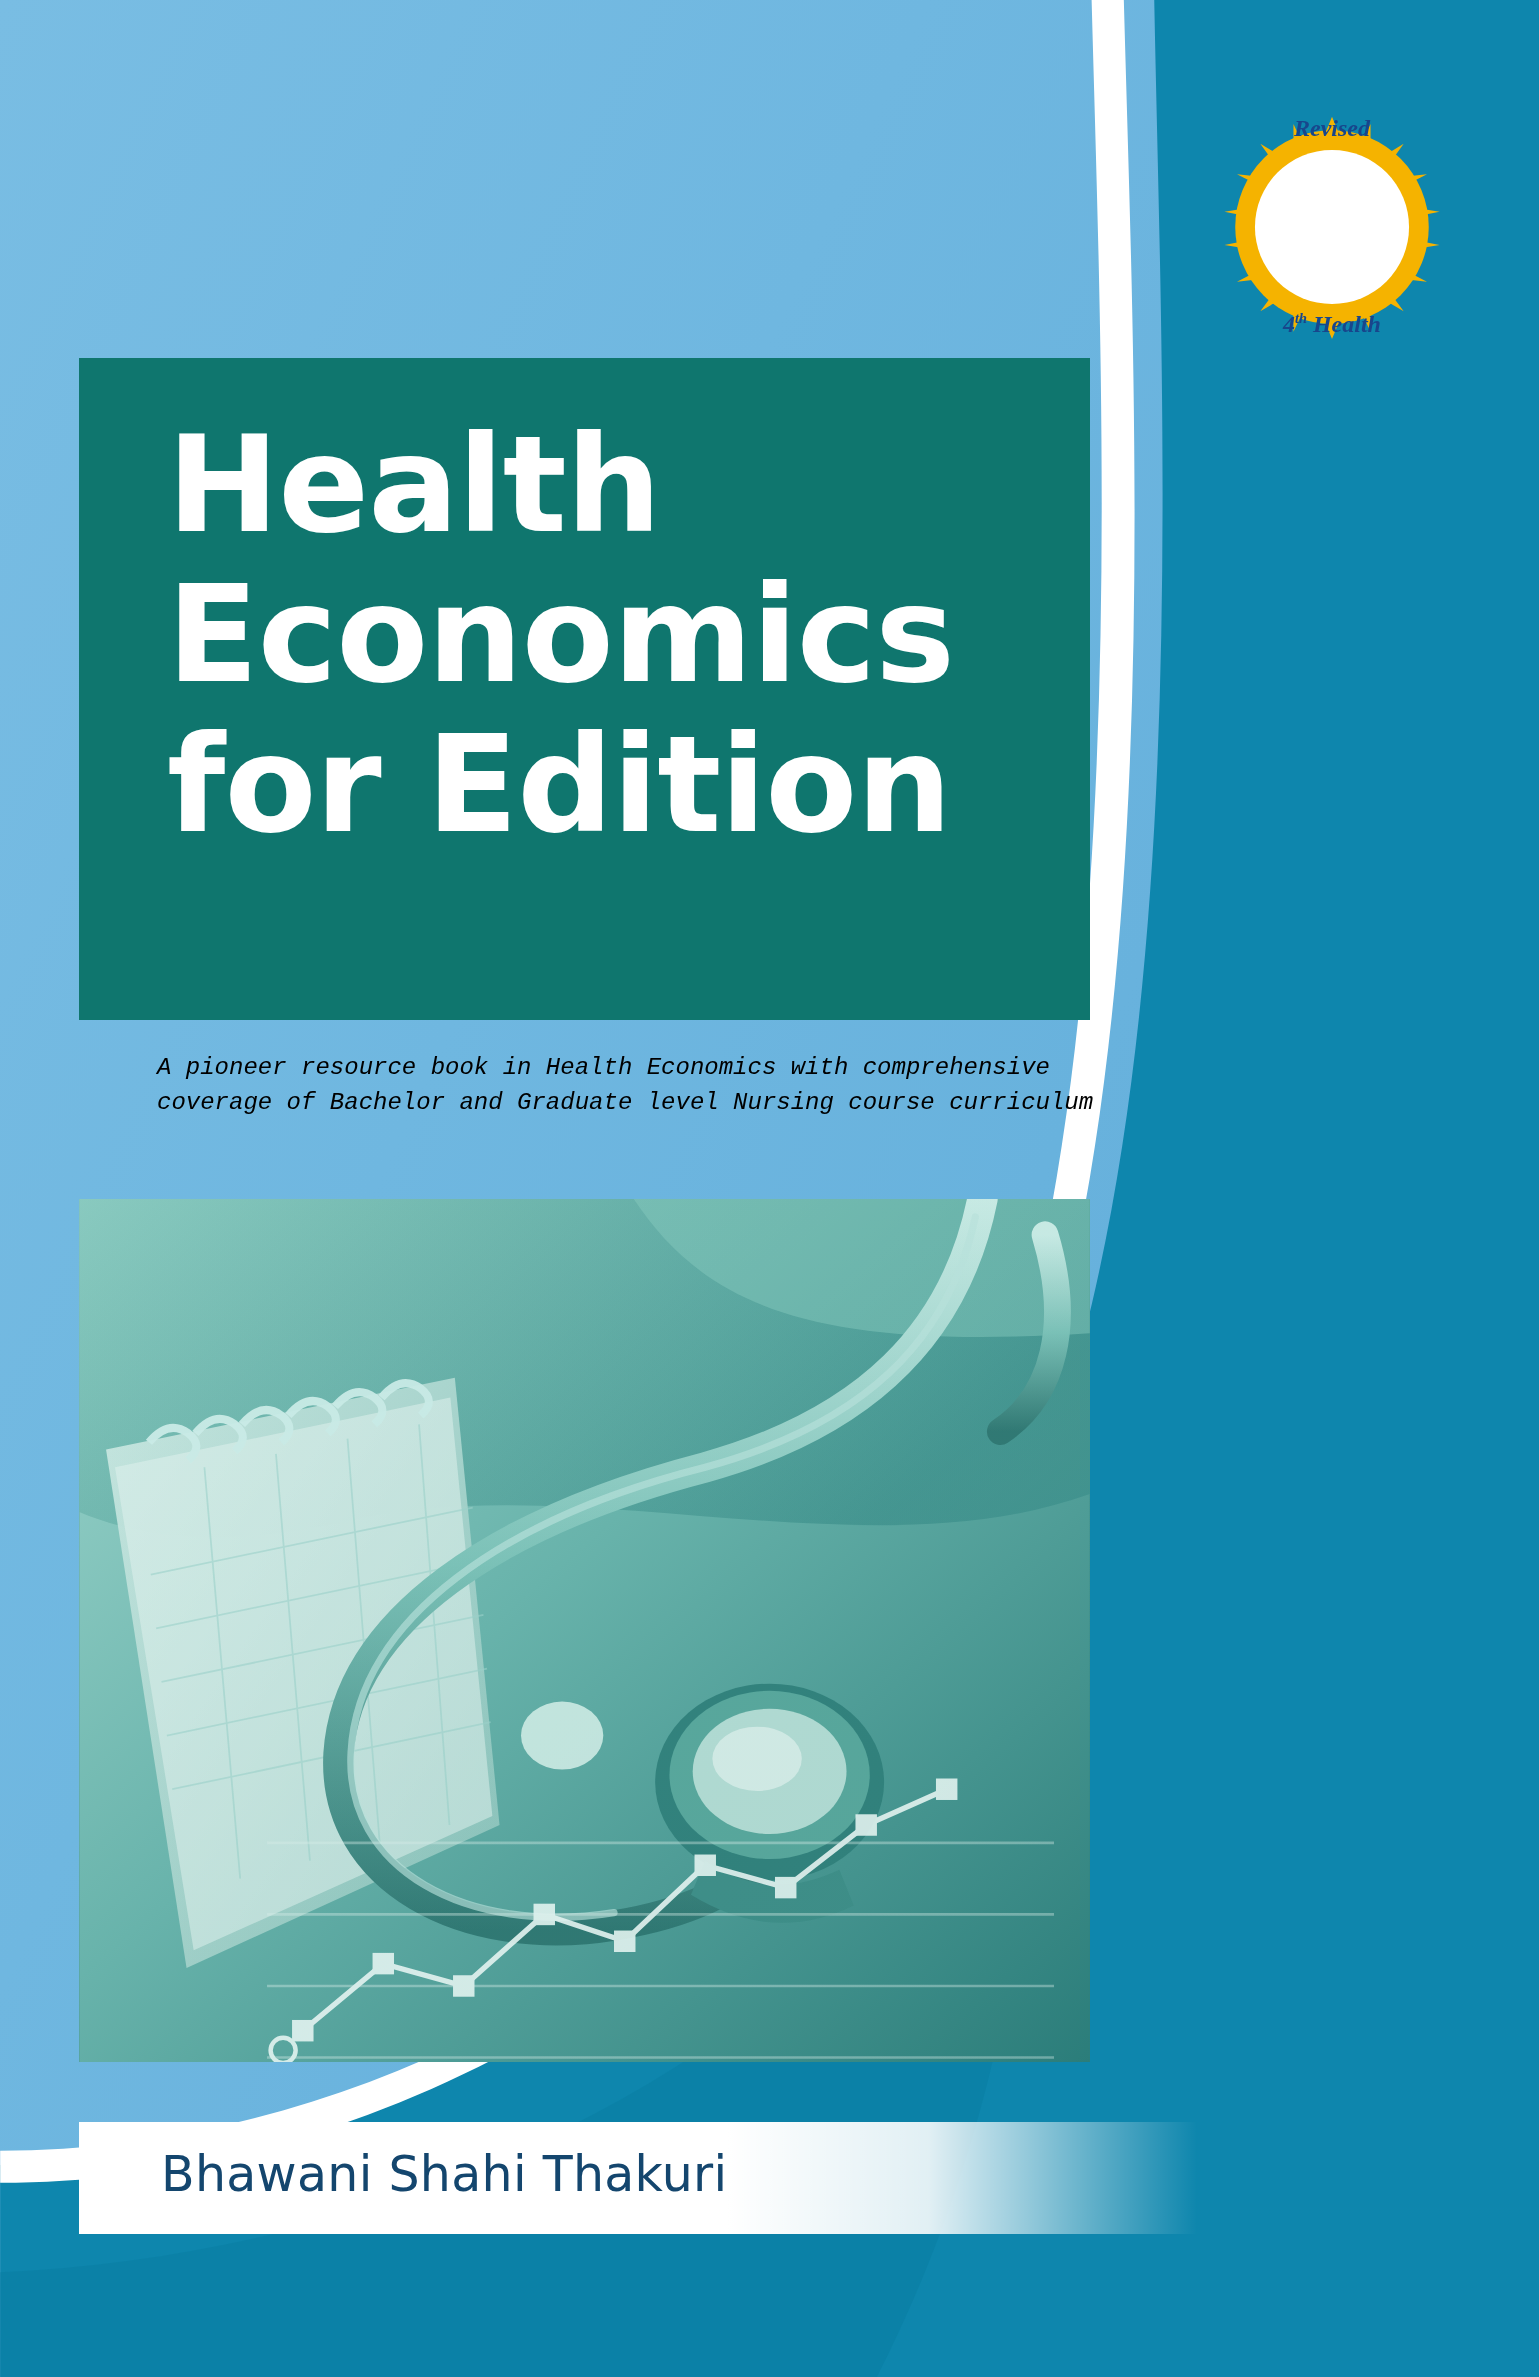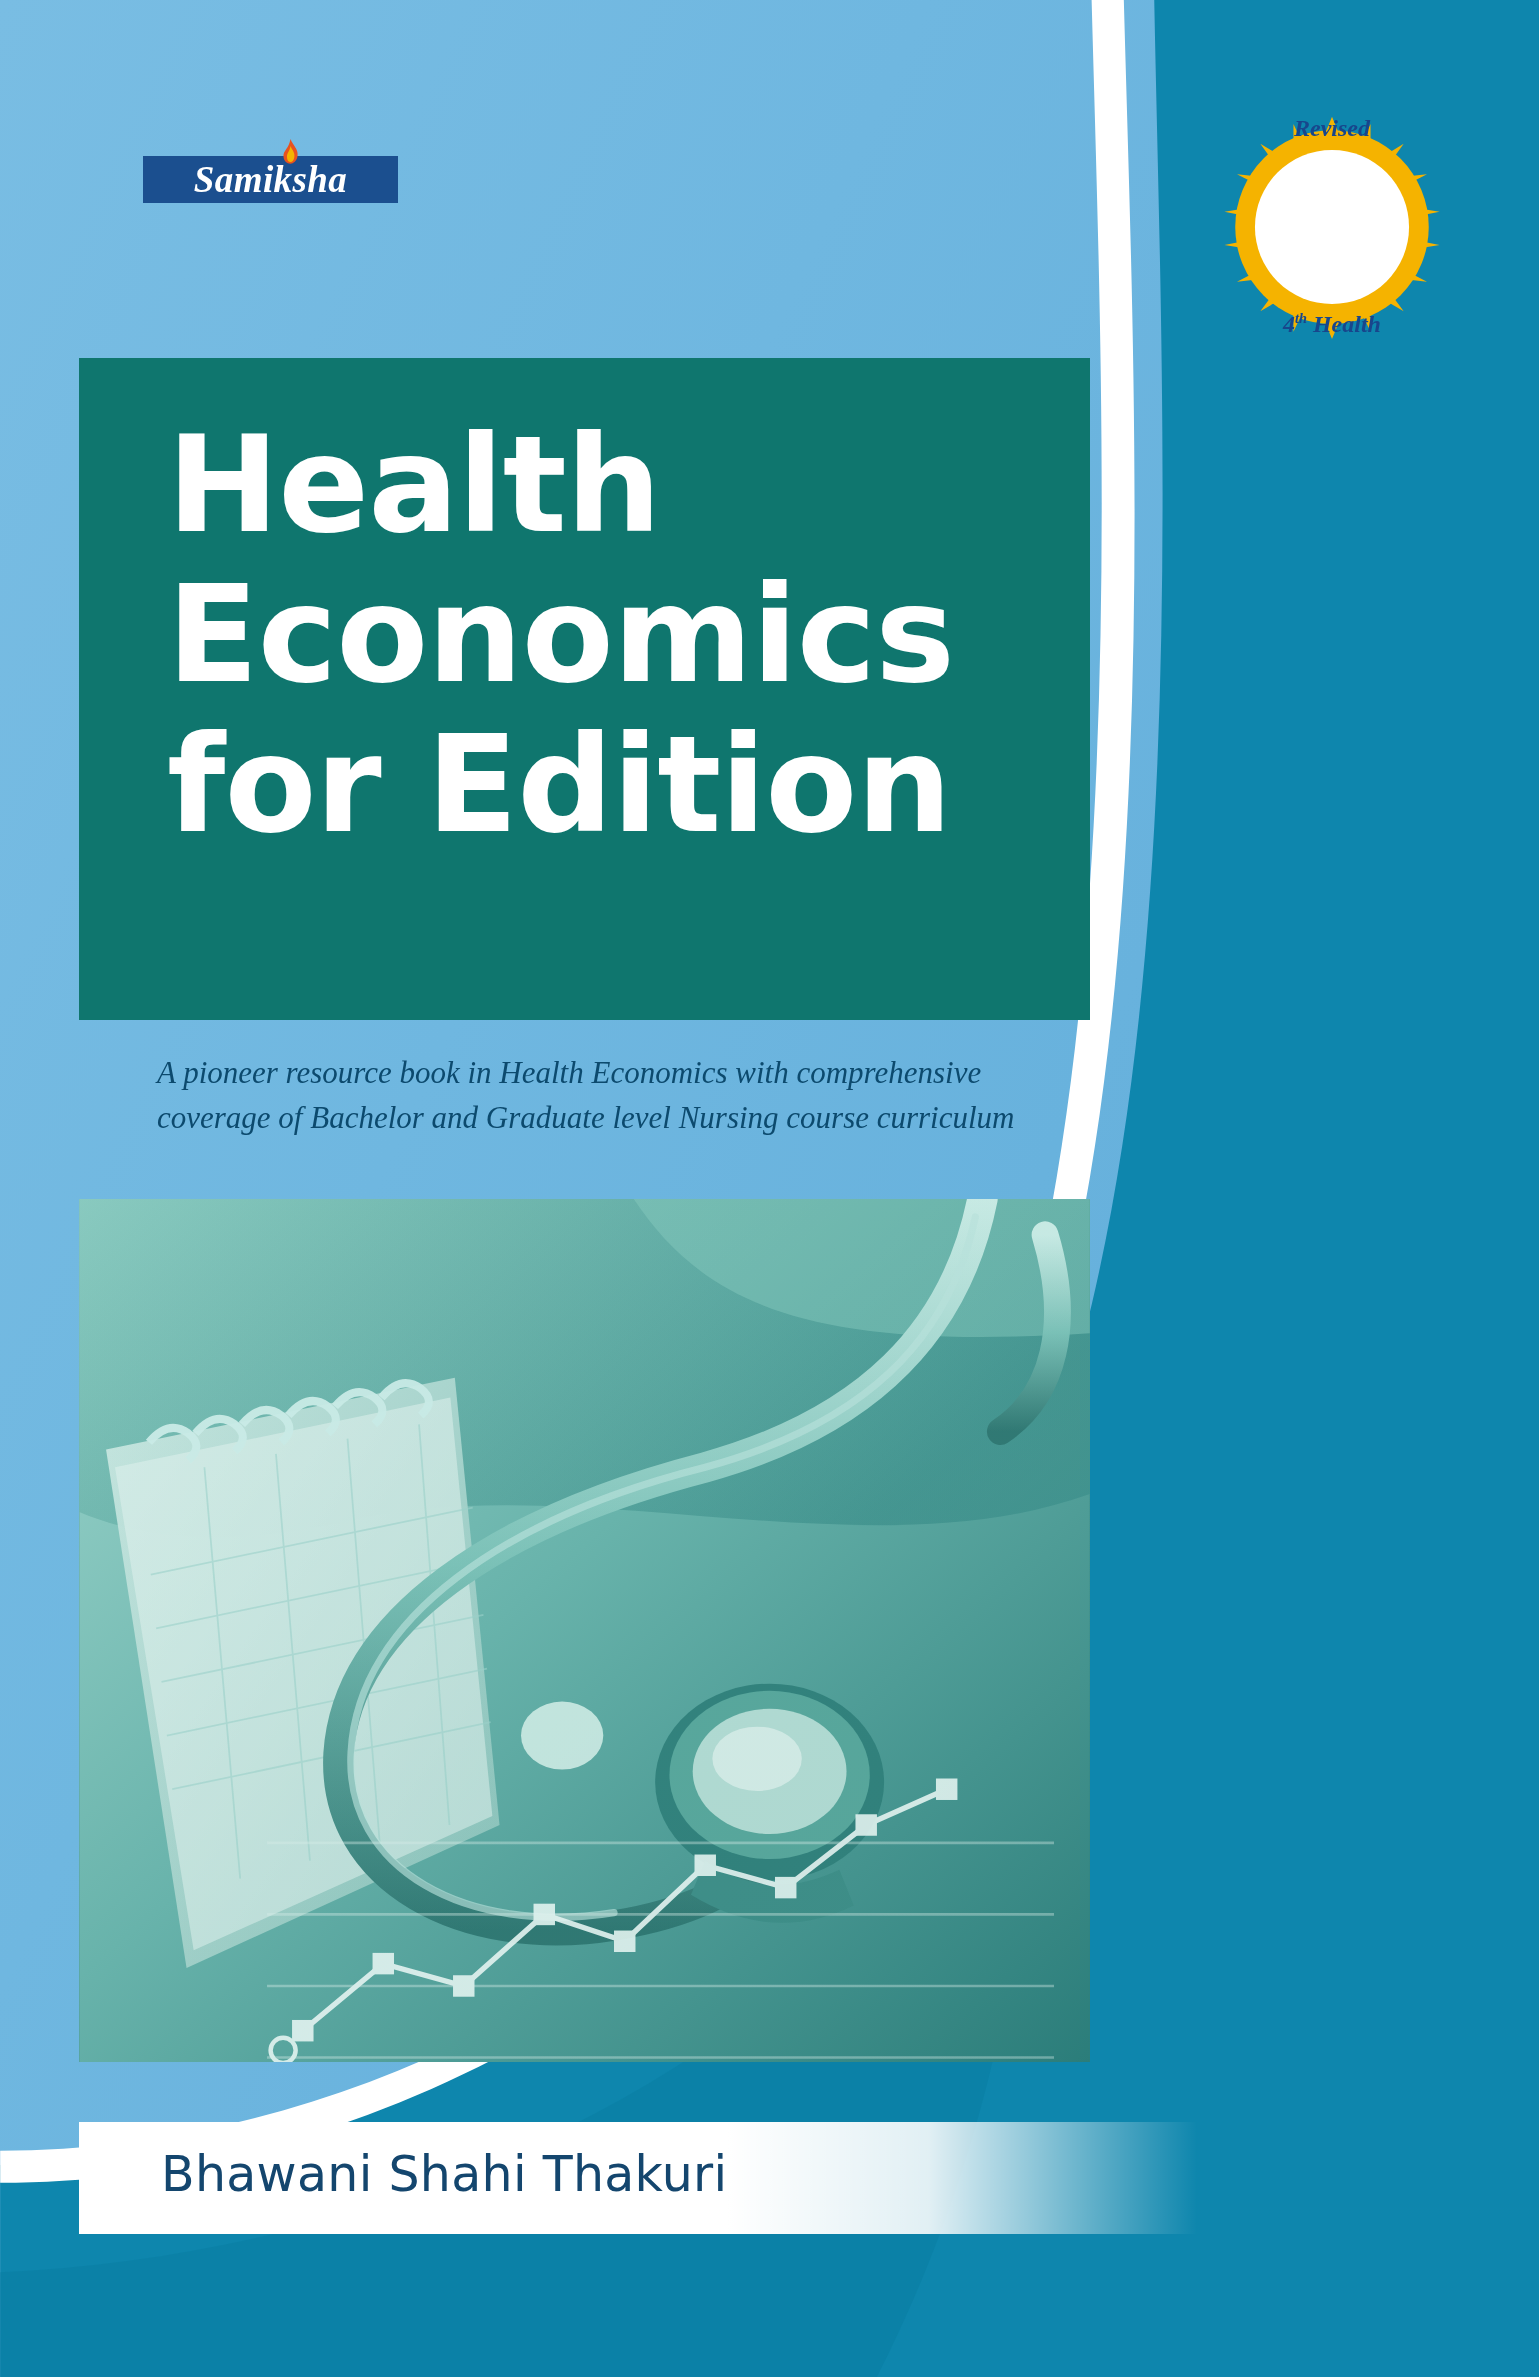--- a/index.html
+++ b/index.html
@@ -124,24 +124,24 @@
     letter-spacing: -0.9px;
   }
   .title-line { display: block; white-space: nowrap; }
 
   
   .subtitle {
     position: absolute;
     left: 157px;
     top: 1051px;
     width: 1181px;
-    color: #0c4a6e;
-    font-family: Liberation Serif, serif;
+    color: #000000;
+    font-family: Liberation Mono, monospace;
     font-style: italic;
-    font-size: 31px;
+    font-size: 24px;
     line-height: 1.45;
   }
 
   
   .photo {
     position: absolute;
     left: 79px;
     top: 1199px;
     width: 1011px;
     height: 863px;
@@ -181,28 +181,20 @@
     <svg width="1540" height="2377" viewBox="0 0 1721 2657" xmlns="http://www.w3.org/2000/svg">
 
       <path d="M1290,0 H1721 V2657 H0 V2420 C420,2420 900,2200 1120,1750 C1340,1300 1300,520 1290,0 Z" fill="#0e86ad"></path>
 
       <path d="M1256,0 C1270,520 1310,1300 1088,1756 C866,2212 400,2440 0,2440 L0,2404 C390,2404 842,2190 1056,1744 C1270,1298 1234,520 1220,0 Z" fill="#ffffff"></path>
 
       <path d="M0,2540 C460,2520 930,2300 1150,1900 C1160,2200 1080,2460 980,2657 H0 Z" fill="#0a7da3" opacity="0.55"></path>
     </svg>
   </div>
 
-  <div class="logo">
-    <div class="logo-box"></div>
-    <div class="logo-text">Samiksha</div>
-    <svg class="logo-flame" viewBox="0 0 26 34" xmlns="http://www.w3.org/2000/svg">
-      <path d="M13,0 C16,8 22,11 21,19 C20.4,25 16,28 13,28 C9,28 5,25 5,19 C5,13 11,11 13,0 Z" fill="#e8521f"></path>
-      <path d="M13,8 C15,13 18,15 17.4,20 C17,24 15,26 13,26 C10.6,26 9,24 9,20 C9,16 12,14 13,8 Z" fill="#f4b400"></path>
-    </svg>
-  </div>
 
   <div class="badge">
     <svg width="224" height="224" viewBox="0 0 250 250" xmlns="http://www.w3.org/2000/svg">
       <g fill="#f5b300">
         <path d="M125,2 L139,36 L125,36 Z M125,2 L111,36 L125,36 Z
                  M168,10 L168,45 L154,40 Z M82,10 L82,45 L96,40 Z
                  M205,32 L185,60 L174,51 Z M45,32 L65,60 L76,51 Z
                  M231,66 L200,82 L194,70 Z M19,66 L50,82 L56,70 Z
                  M245,108 L210,115 L209,102 Z M5,108 L40,115 L41,102 Z
                  M245,145 L210,138 L209,151 Z M5,145 L40,138 L41,151 Z

